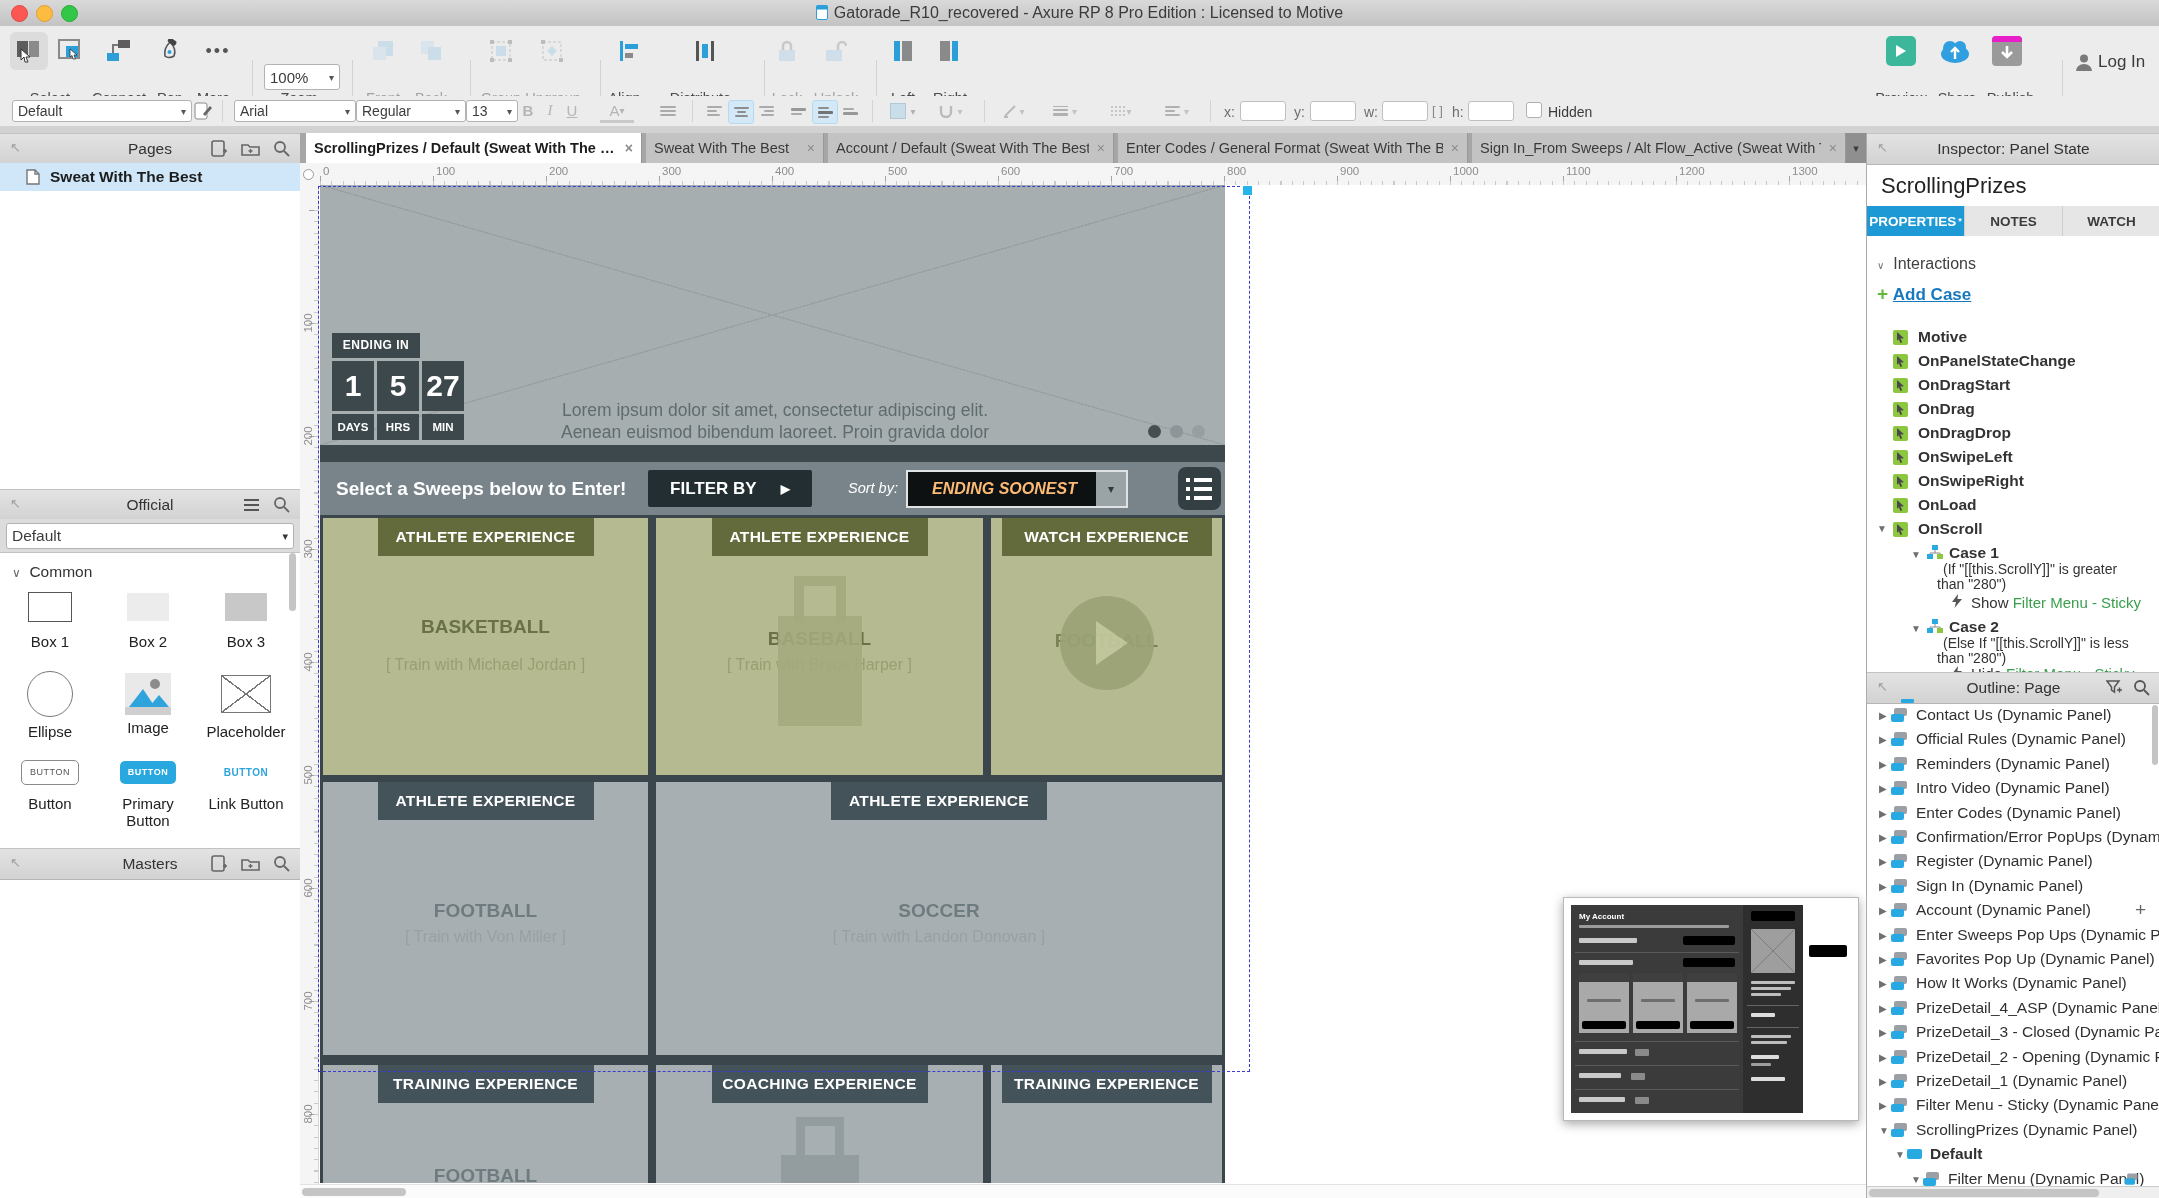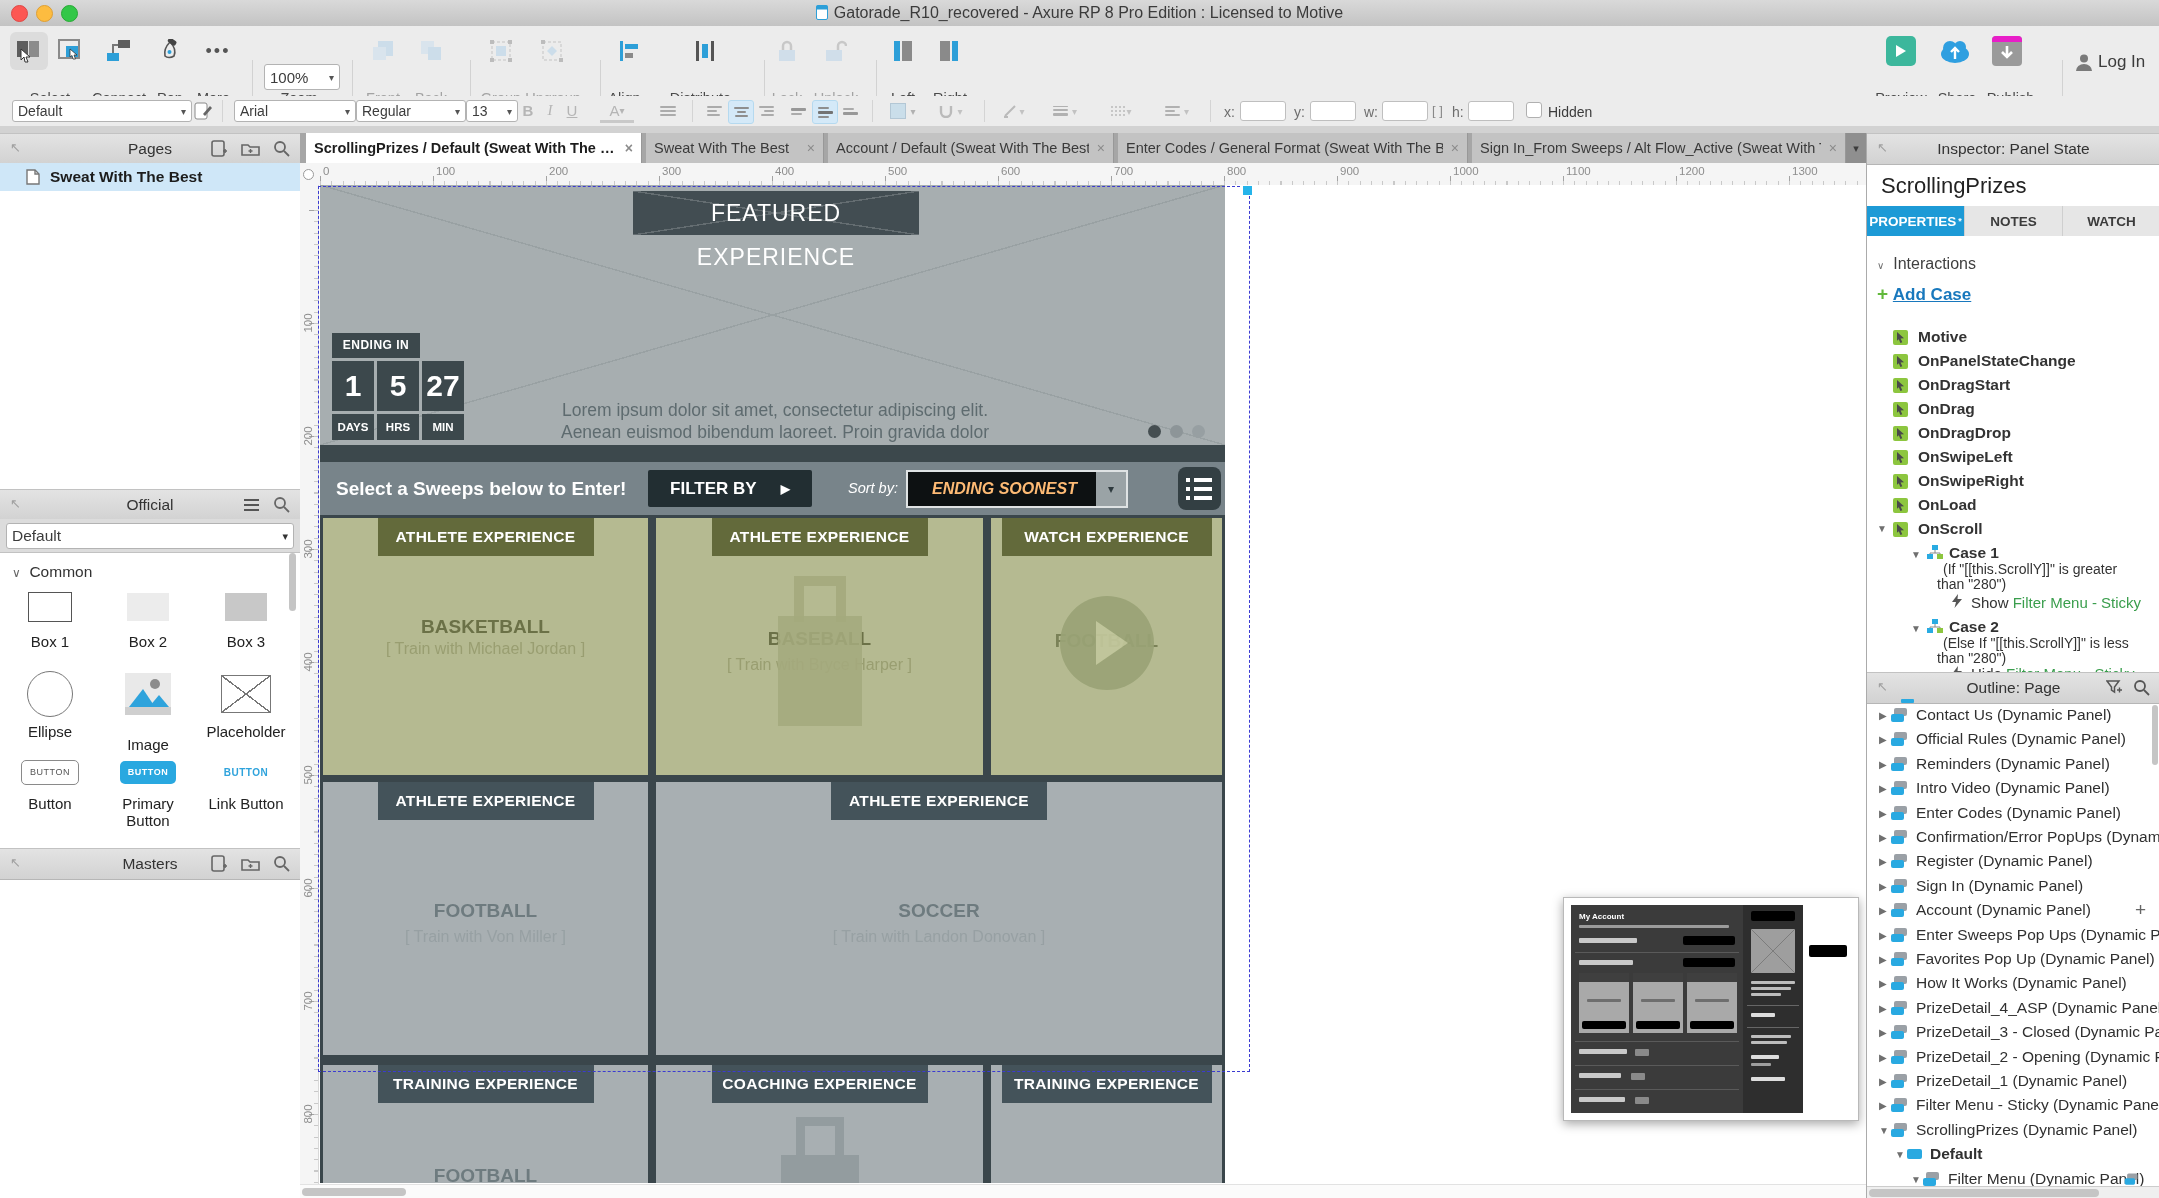--- a/index.html
+++ b/index.html
@@ -479,21 +479,21 @@
     <div class="abs widget-cell" style="left:100px;top:536px;">
       <div class="icon-box" style="height:50px;">
           <svg width="46" height="42">
             <rect width="46" height="42" fill="#e9e9e9"></rect>
             <rect y="34" width="46" height="8" fill="#cfcfcf"></rect>
             <circle cx="30" cy="11" r="5" fill="#8c8c8c"></circle>
             <path d="M4 34 L18 16 L30 34 Z" fill="#2ea3dc"></path>
             <path d="M24 34 L34 22 L44 34 Z" fill="#2ea3dc"></path>
           </svg>
         </div>
-      <div class="libgrid-label" style="margin-top:17px;text-align:center;">Image</div>
+      <div class="libgrid-label" style="margin-top:0;text-align:center;">Image</div>
     </div>
     <div class="abs widget-cell" style="left:198px;top:536px;">
       <div class="icon-box" style="height:50px;">
           <div class="xc" style="width:48px;height:36px;border:1.5px solid #777;background-color:#fff;--xc:#777;"></div>
         </div>
       <div class="libgrid-label" style="margin-top:4px;">Placeholder</div>
     </div>
     <div class="abs widget-cell" style="left:2px;top:622px;">
       <div class="icon-box" style="height:34px;">
           <div style="width:56px;height:23px;border:1.5px solid #8a8a8a;border-radius:5px;background:#fff;font-size:9px;color:#555;line-height:23px;text-align:center;letter-spacing:.5px;">BUTTON</div>
@@ -582,21 +582,20 @@
         <span class="abs vnum" style="top:471px;">400</span>
       <span class="abs vnum" style="top:584px;">500</span>
         <span class="abs vnum" style="top:697px;">600</span>
       <span class="abs vnum" style="top:810px;">700</span>
         <span class="abs vnum" style="top:923px;">800</span>
     </div>
 
     <div id="wf" class="abs">
 
       <div class="abs xc" style="left:0;top:0;width:905px;height:260px;background-color:#a7aeb0;--xc:#99a1a3;">
-        <div class="abs xc" style="left:313px;top:6px;width:286px;height:44px;background-color:rgba(58,70,74,.93);--xc:rgba(255,255,255,.18);color:#fff;text-align:center;line-height:44px;font-size:23px;letter-spacing:1px;">FEATURED EXPERIENCE</div>
         <div class="abs dk" style="left:12px;top:148px;width:88px;height:25px;font-size:12px;font-weight:bold;text-align:center;line-height:25px;letter-spacing:.5px;">ENDING IN</div>
         <div class="abs dk" style="left:12px;top:176px;width:42px;height:50px;font-size:30px;font-weight:bold;text-align:center;line-height:50px;">1</div>
         <div class="abs dk" style="left:57px;top:176px;width:42px;height:50px;font-size:30px;font-weight:bold;text-align:center;line-height:50px;">5</div>
         <div class="abs dk" style="left:102px;top:176px;width:42px;height:50px;font-size:30px;font-weight:bold;text-align:center;line-height:50px;">27</div>
         <div class="abs dk" style="left:12px;top:229px;width:42px;height:26px;font-size:11.5px;font-weight:bold;text-align:center;line-height:26px;">DAYS</div>
         <div class="abs dk" style="left:57px;top:229px;width:42px;height:26px;font-size:11.5px;font-weight:bold;text-align:center;line-height:26px;">HRS</div>
         <div class="abs dk" style="left:102px;top:229px;width:42px;height:26px;font-size:11.5px;font-weight:bold;text-align:center;line-height:26px;">MIN</div>
         <div class="abs" style="left:230px;top:214px;width:450px;text-align:center;font-size:17.5px;color:#5e6b6f;line-height:22px;">
           <div>Lorem ipsum dolor sit amet, consectetur adipiscing elit.</div>
           <div>Aenean euismod bibendum laoreet. Proin gravida dolor sit.</div>
@@ -632,21 +631,21 @@
               <span style="width:18px;height:4px;background:#fff;"></span>
             </div>
         </div>
       </div>
 
       <div class="abs" style="left:0;top:330px;width:905px;height:668px;background:#3a464b;">
 
         <div class="abs cardA xc" style="left:3px;top:3px;width:325px;height:257px;">
           <div class="abs chdr chA xc">ATHLETE EXPERIENCE</div>
           <div class="abs ctitle tA" style="top:98px;">BASKETBALL</div>
-          <div class="abs csub sA" style="top:122px;">[ Train with Michael Jordan ]</div>
+          <div class="abs csub sA" style="top:138px;">[ Train with Michael Jordan ]</div>
         </div>
         <div class="abs cardA xc" style="left:336px;top:3px;width:327px;height:257px;">
           <div class="abs chdr chA xc">ATHLETE EXPERIENCE</div>
           <div class="abs ctitle tA" style="top:110px;">BASEBALL</div>
           <div class="abs csub sA" style="top:138px;">[ Train with Bryce Harper ]</div>
           <div class="abs" style="left:calc(50% - 26px);top:58px;width:52px;height:46px;border:10px solid #a4aa7d;border-bottom:none;opacity:.88;box-sizing:border-box;"></div>
           <div class="abs" style="left:calc(50% - 42px);top:98px;width:84px;height:110px;background:#a4aa7d;opacity:.88;"></div>
         </div>
         <div class="abs cardA xc" style="left:671px;top:3px;width:231px;height:257px;">
           <div class="abs chdr chA xc" style="left:calc(50% - 105px);width:210px;">WATCH EXPERIENCE</div>

